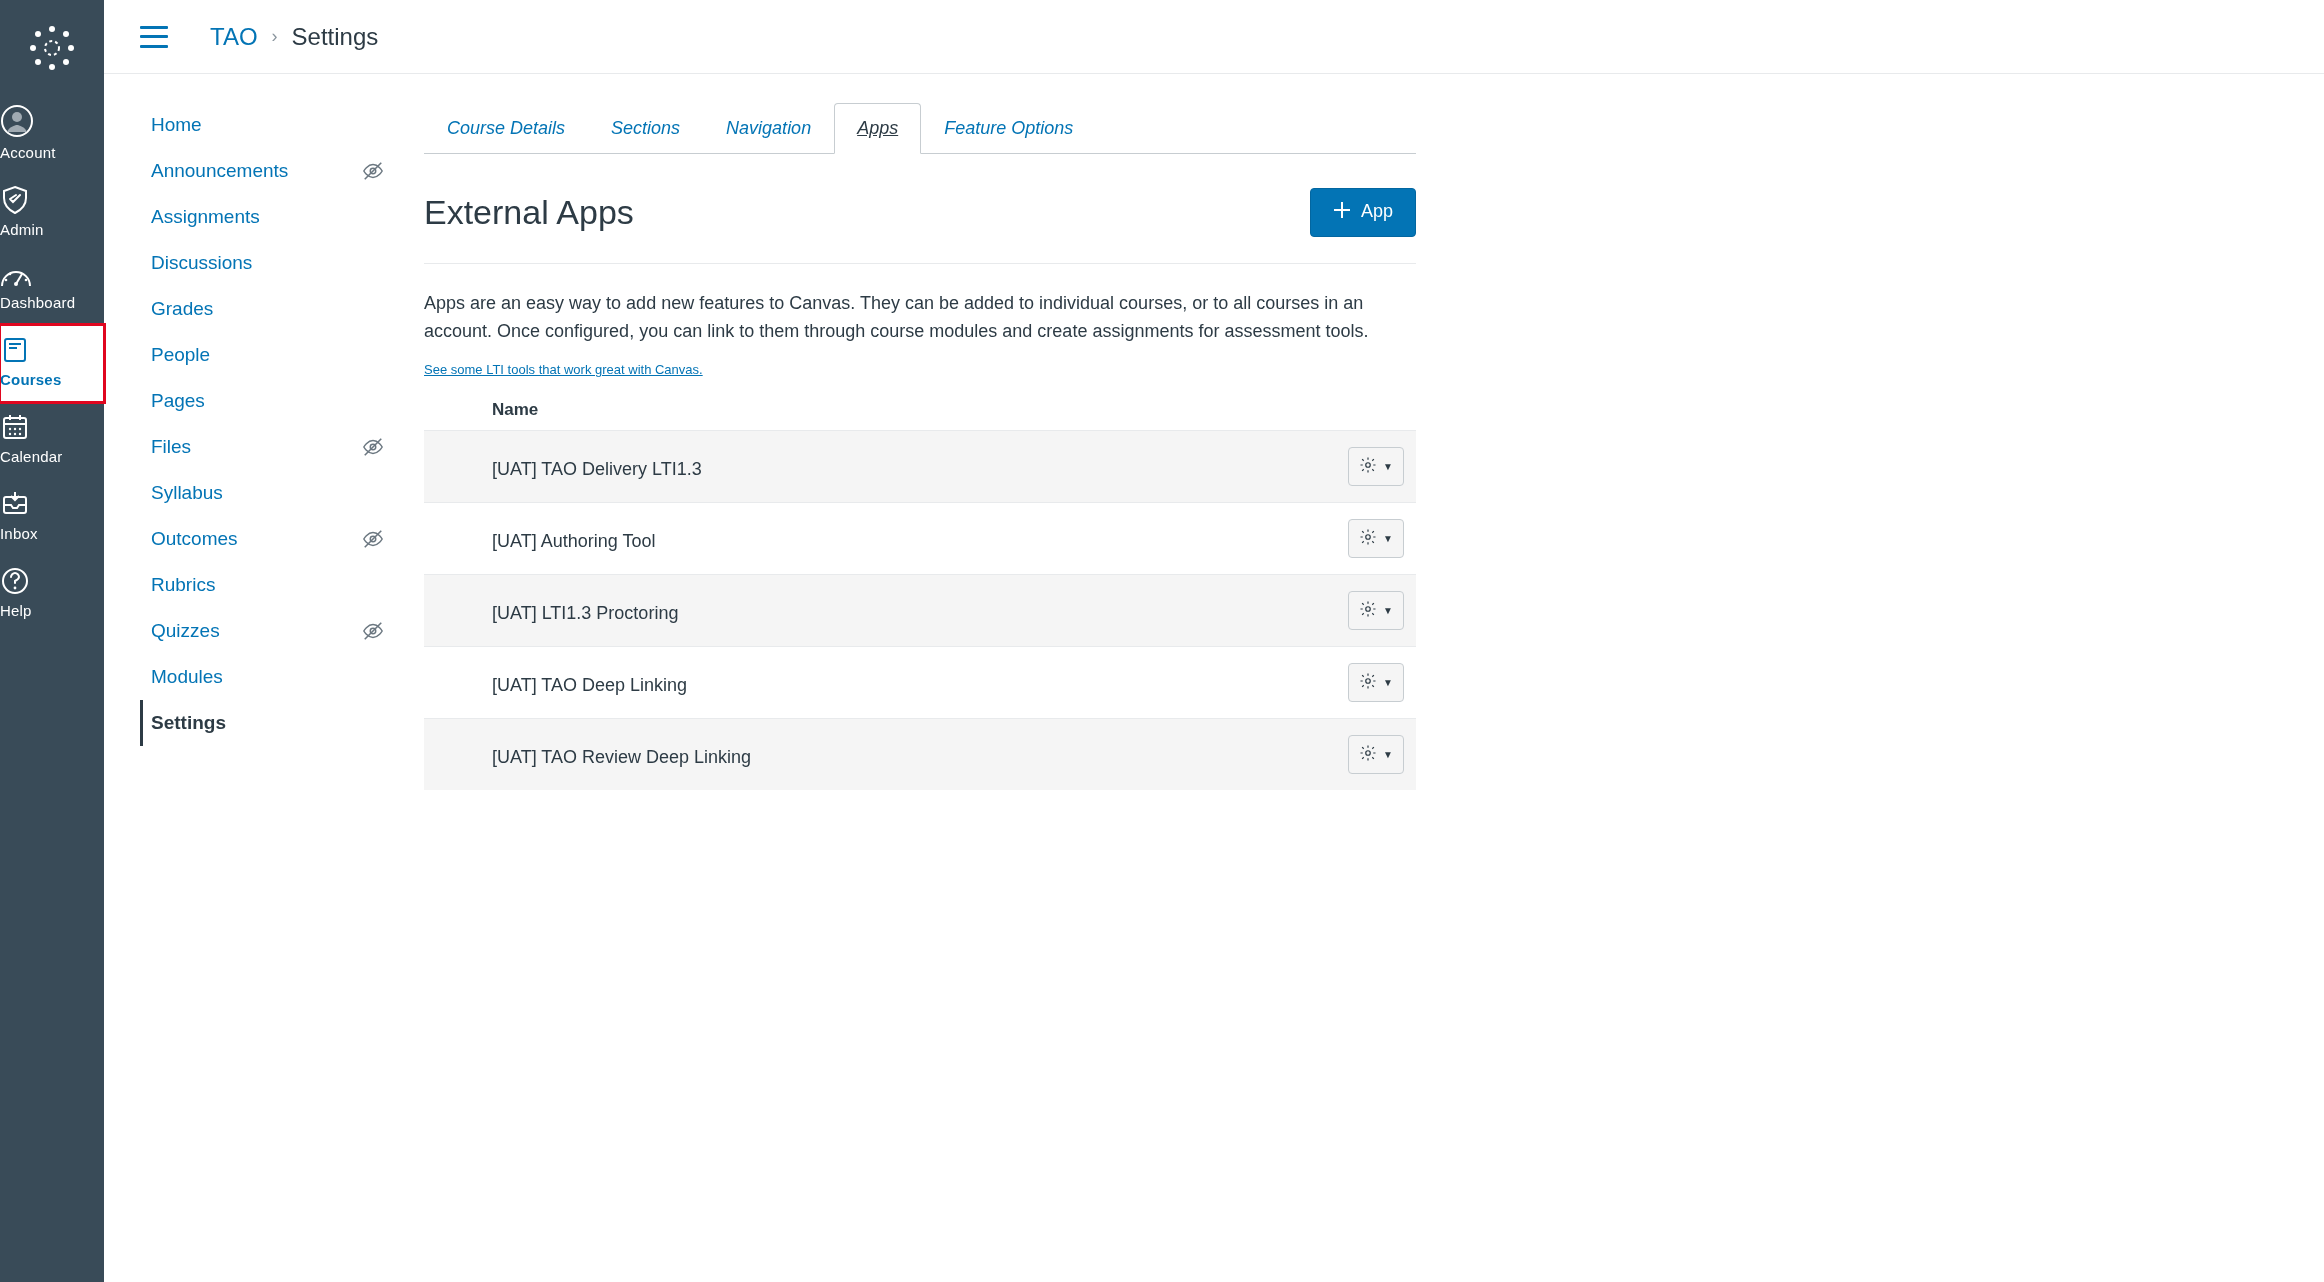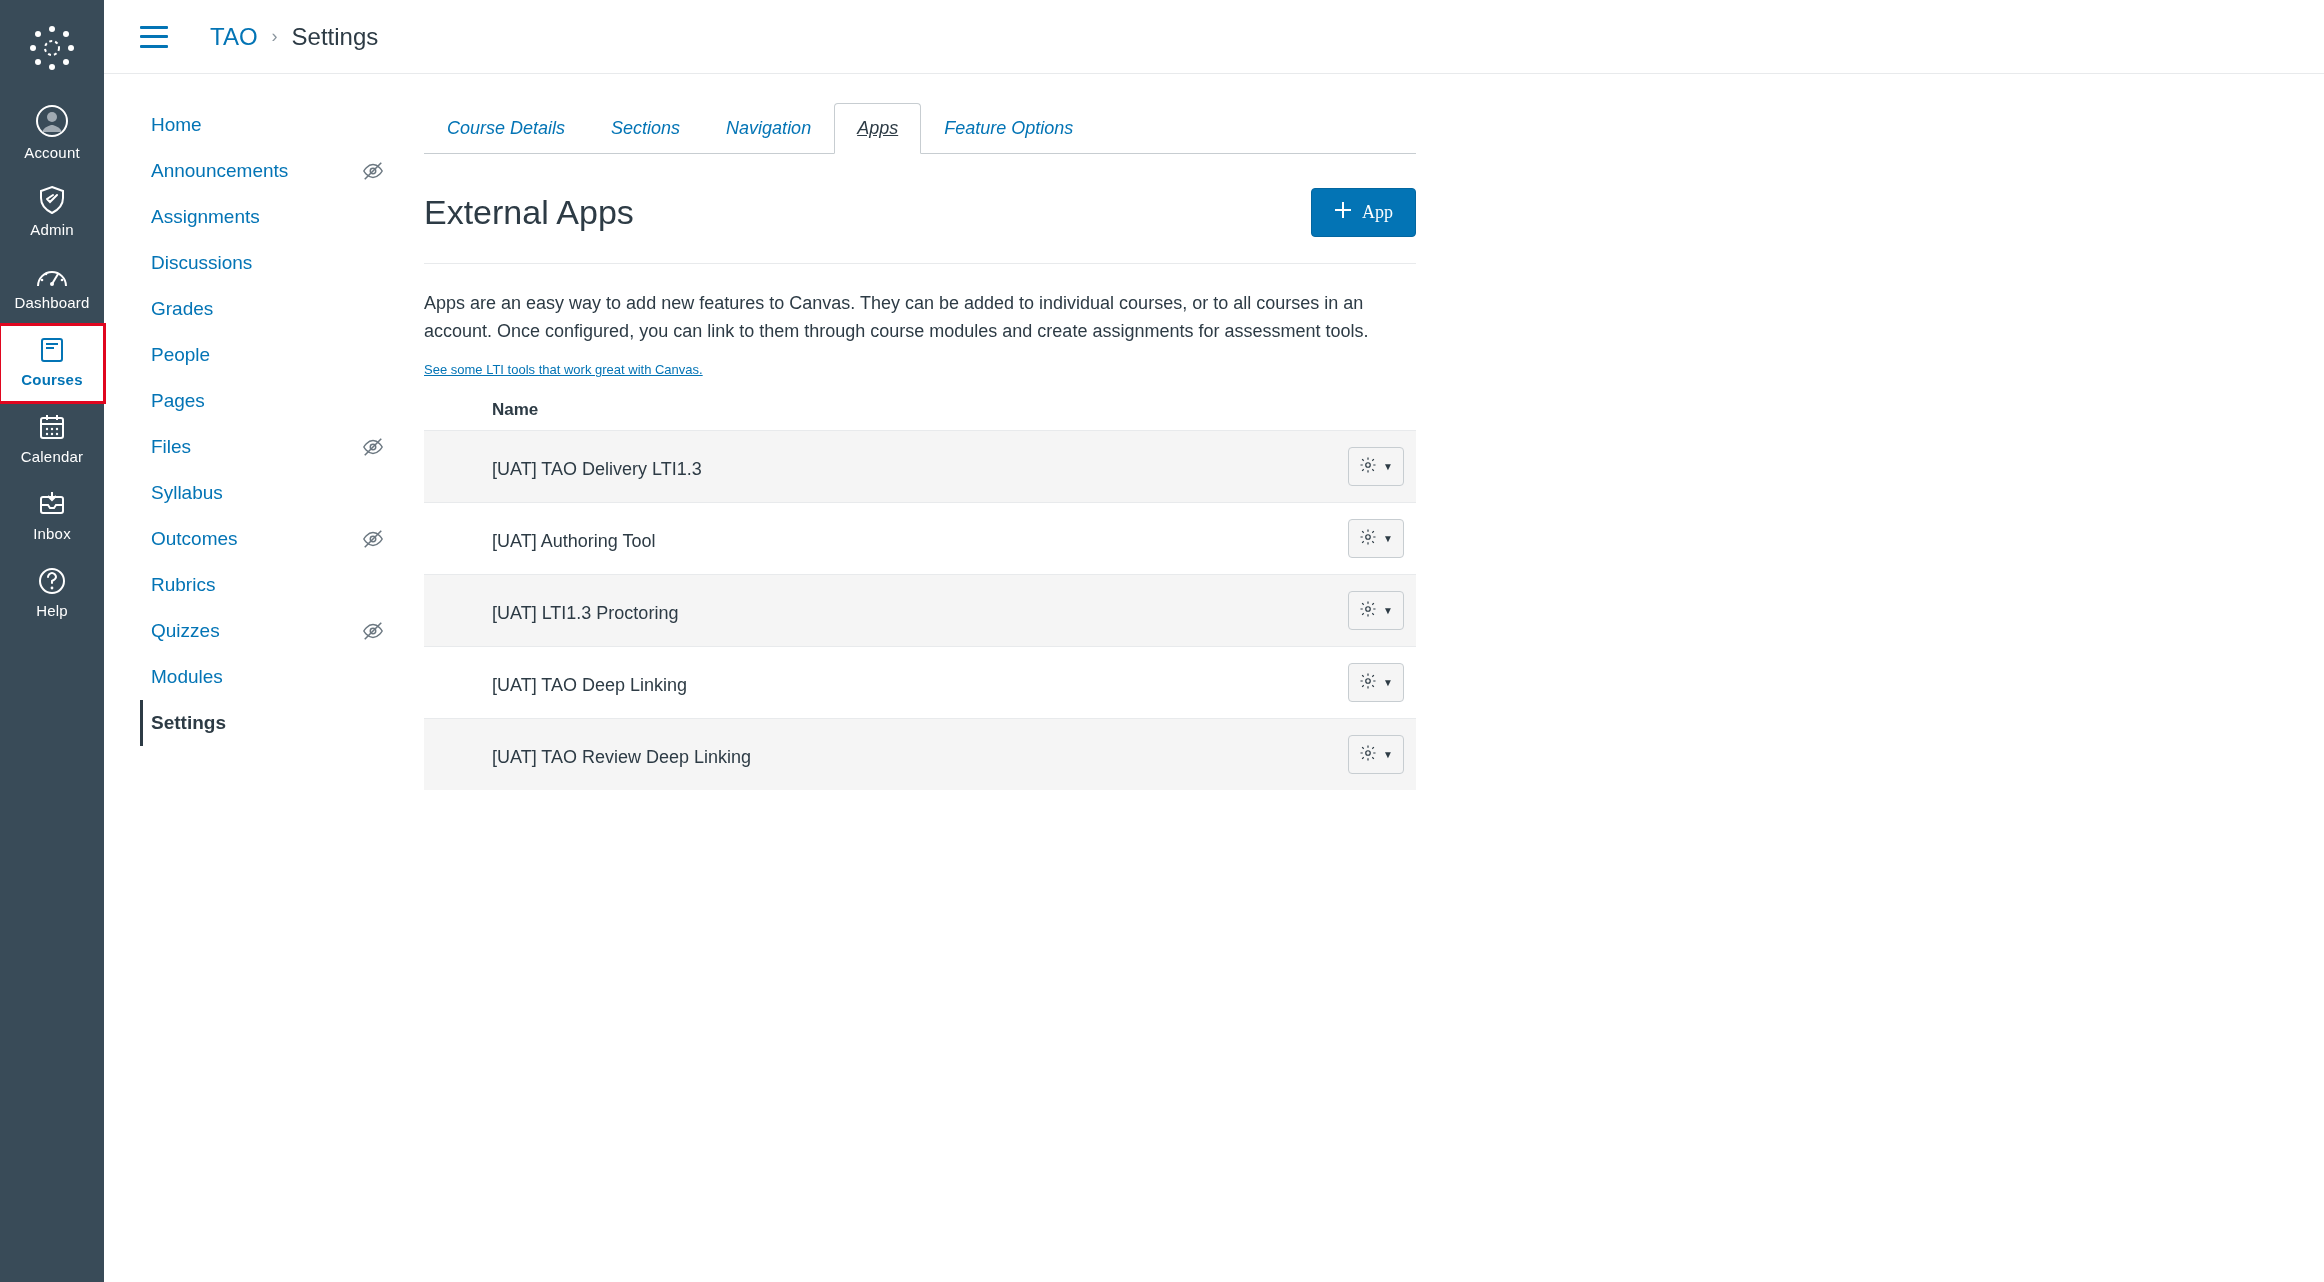--- a/index.html
+++ b/index.html
@@ -24,21 +24,20 @@
   }
   .global-nav .logo {
     width: 56px; height: 56px;
     margin: 12px 0 18px;
     display: flex; align-items: center; justify-content: center;
   }
   .global-nav .nav-item {
     width: 100%;
     display: flex;
     flex-direction: column;
-    align-items: center;
     padding: 10px 0 14px;
     cursor: pointer;
     color: #fff;
     position: relative;
   }
   .global-nav .nav-item.active {
     background: #fff;
     color: #0374B5;
     font-weight: bold;
   }
@@ -180,23 +179,22 @@
   }
   .btn-primary {
     background: #0374B5;
     color: #fff;
     border: 1px solid #0366A0;
     border-radius: 4px;
     padding: 12px 22px;
     font-size: 18px;
     cursor: pointer;
     display: inline-flex;
-    align-items: center;
+    align-items: flex-start;
     gap: 10px;
-    font-family: Liberation Serif, serif;
   }
 
   
   .desc {
     font-size: 18px;
     line-height: 1.55;
     color: #2D3B45;
     margin-bottom: 14px;
   }
   .lti-link {

